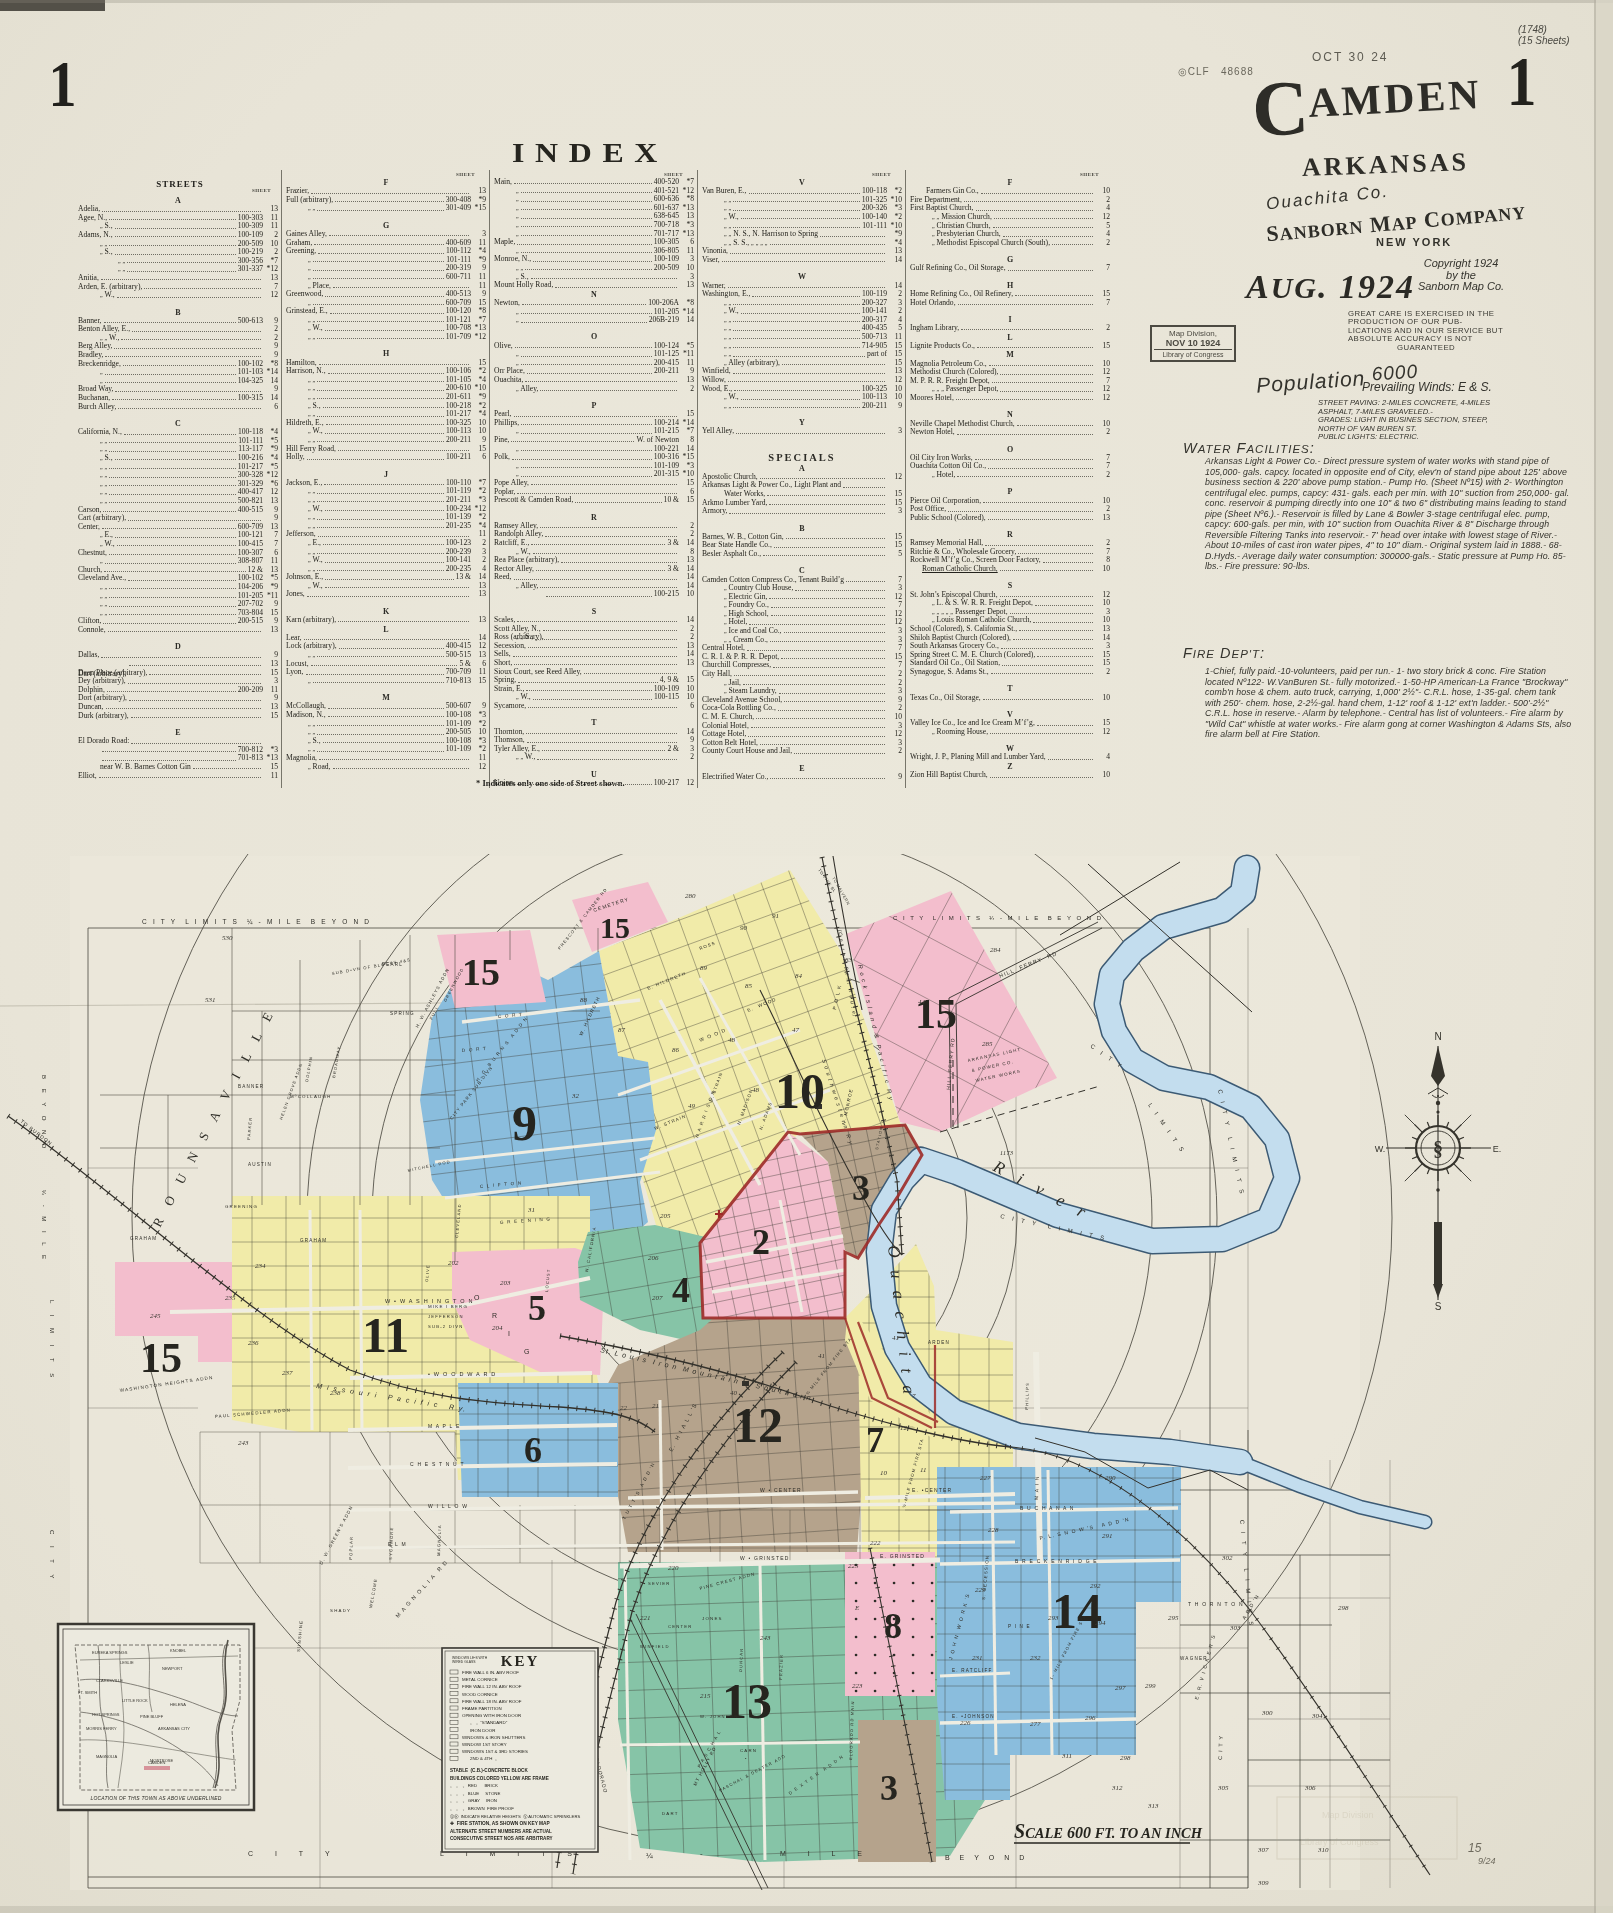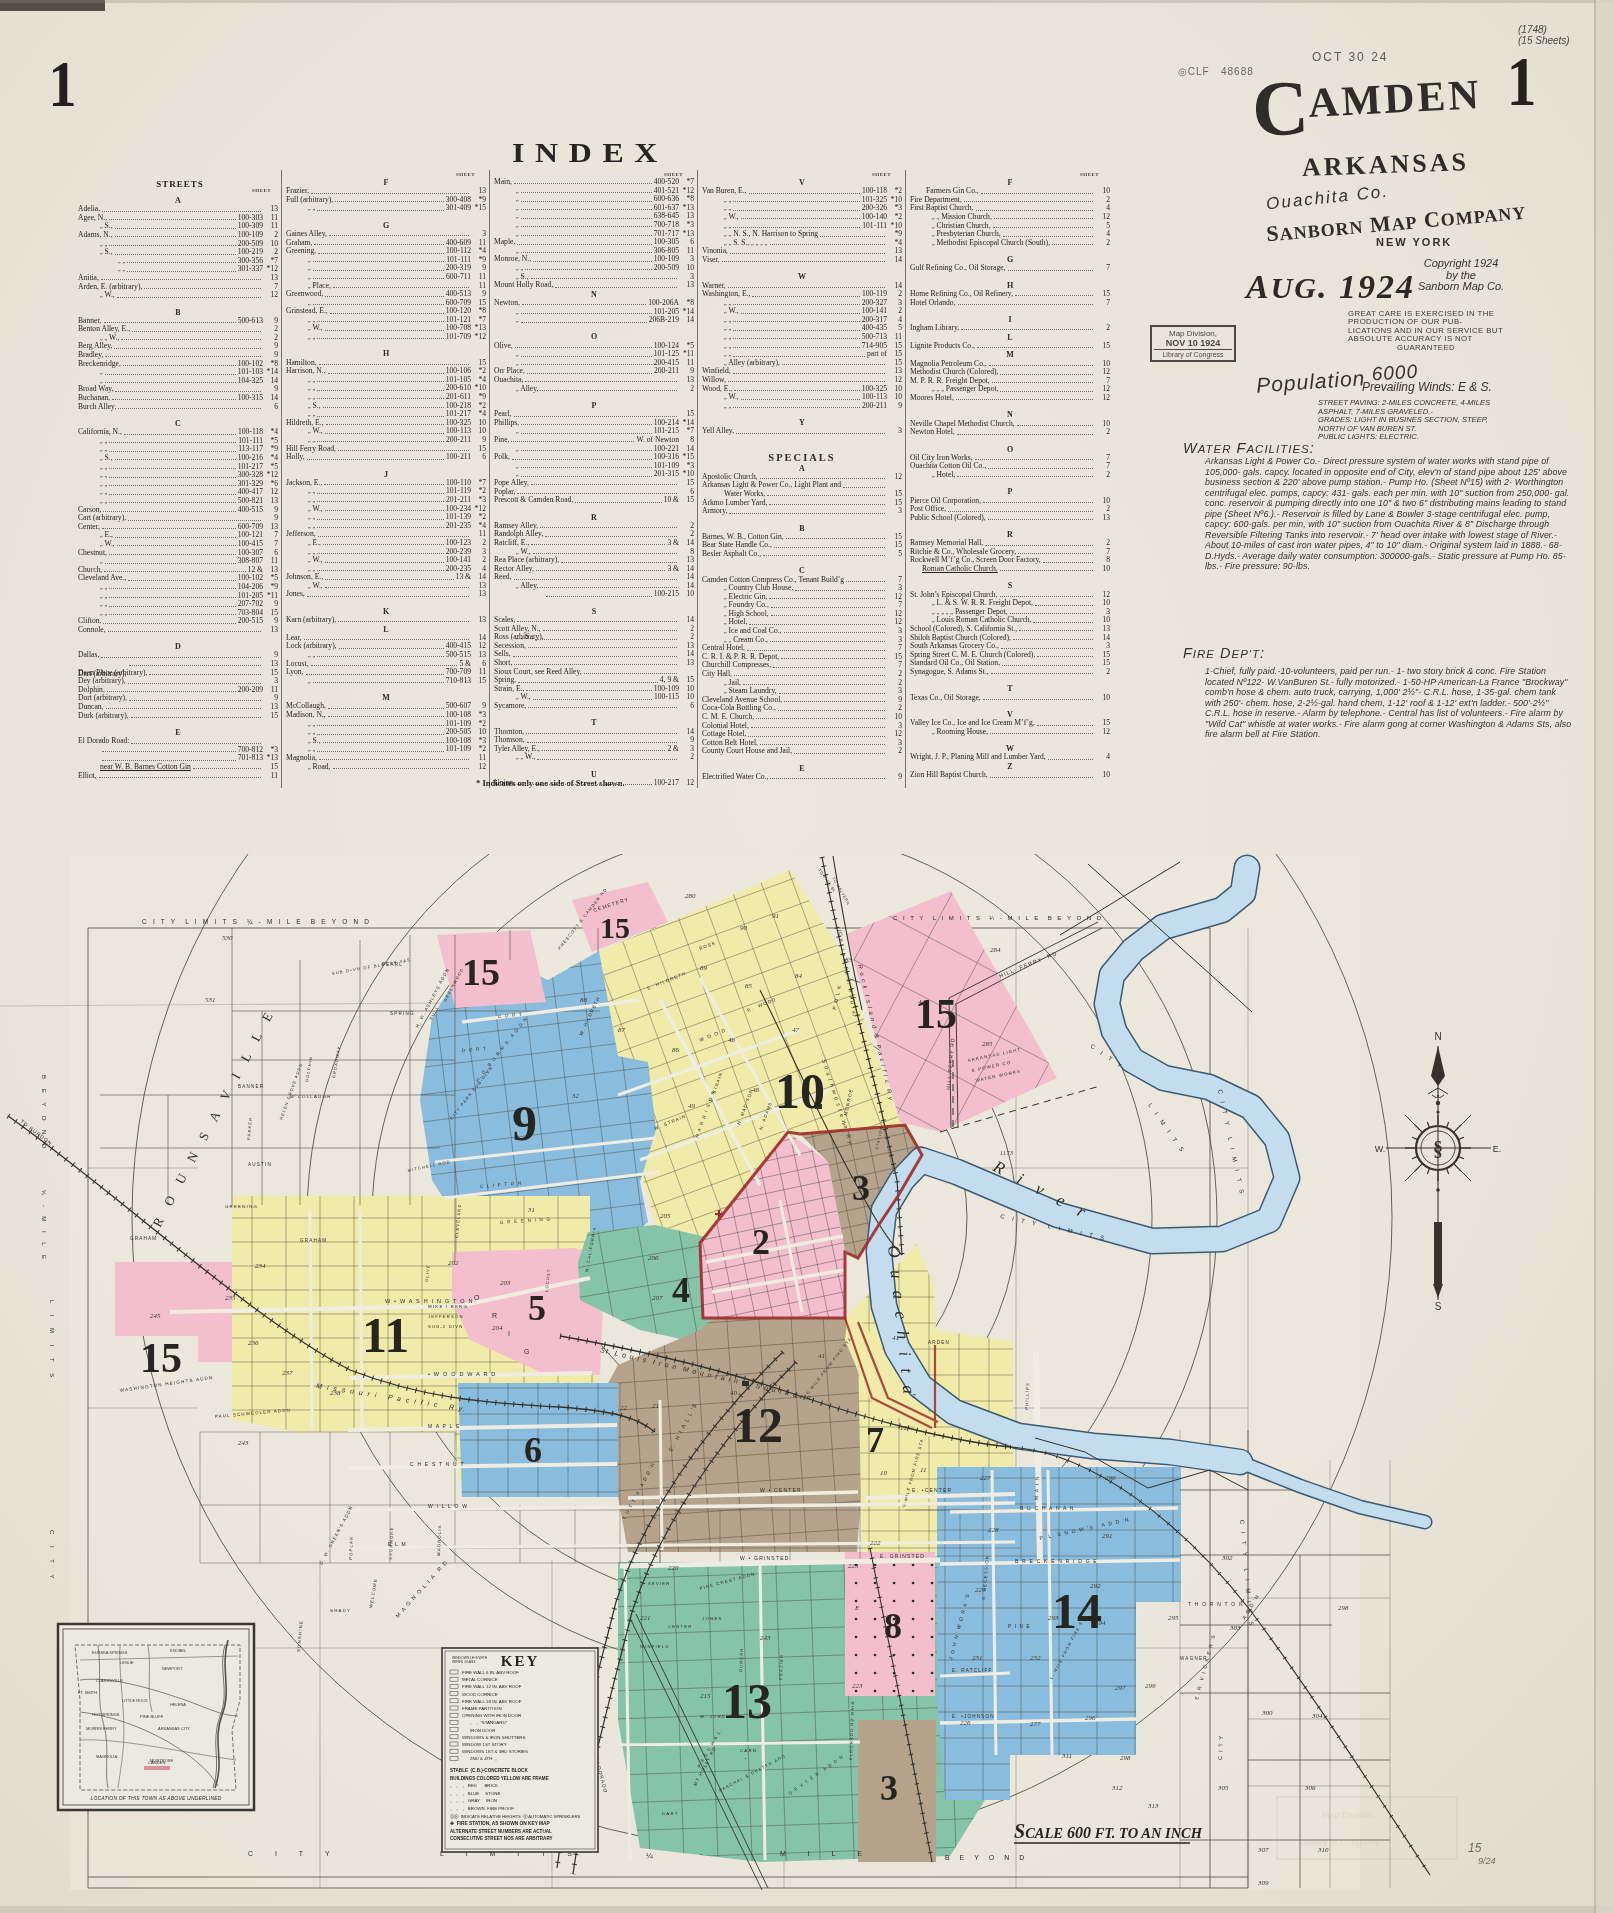--- a/index.html
+++ b/index.html
@@ -423,21 +423,21 @@
         <span class="rg">700-812</span>
         <span class="sh">*3</span>
       </div>
 <div class="ir">
         <span class="nm" style="padding-left:22px;"></span>
         <span class="ld"></span>
         <span class="rg">701-813</span>
         <span class="sh">*13</span>
       </div>
 <div class="ir">
-        <span class="nm" style="padding-left:22px;text-decoration:underline;">near W. B. Barnes Cotton Gin</span>
+        <span class="nm" style="padding-left:22px;">near W. B. Barnes Cotton Gin</span>
         <span class="ld"></span>
         <span class="sh">15</span>
       </div>
 <div class="ir">
         <span class="nm" style="padding-left:0px;">Elliot,</span>
         <span class="ld"></span>
         <span class="sh">11</span>
       </div>
 </div>
 

